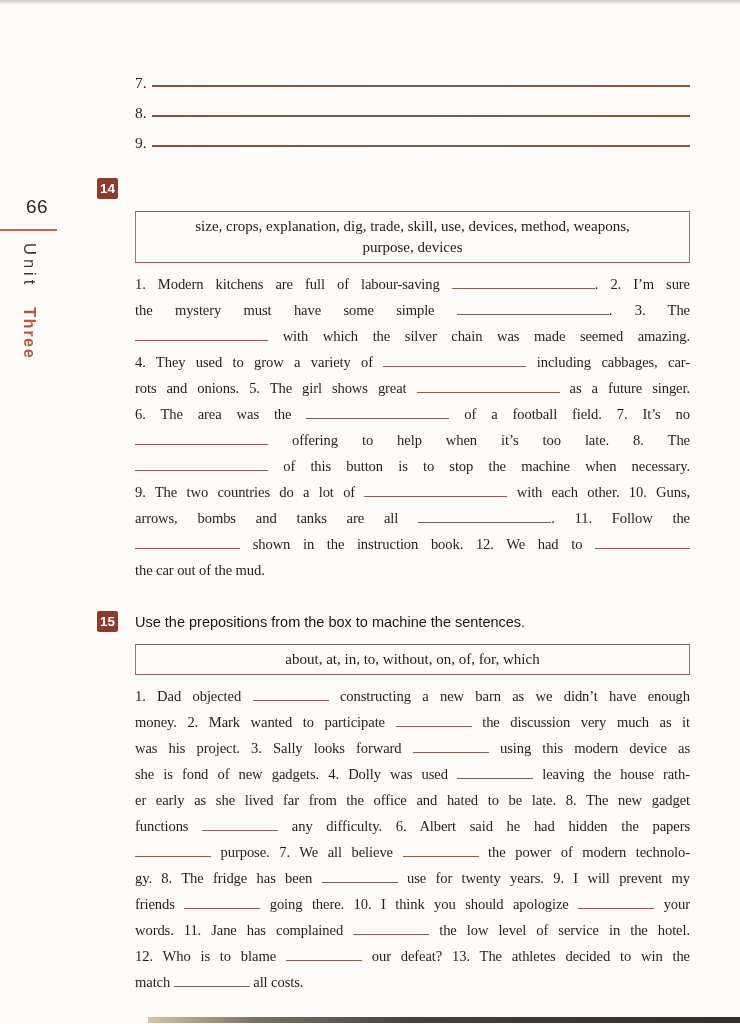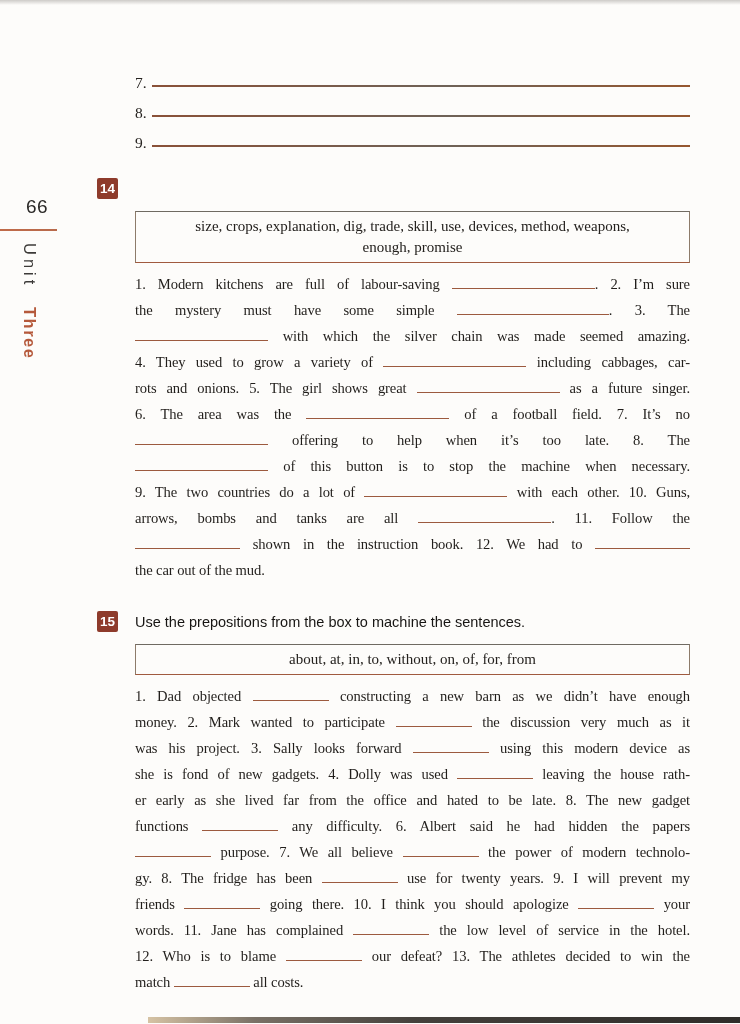--- a/index.html
+++ b/index.html
@@ -110,21 +110,21 @@
           <span class="blank-rule"></span>
         </div>
       </section>
 
     <section class="exercise">
       <header class="ex-header">
         <span class="badge">14</span>
       </header>
       <div class="word-box">
           <div class="box-line">size, crops, explanation, dig, trade, skill, use, devices, method, weapons,</div>
-          <div class="box-line">enough, promise</div>
+          <div class="box-line">purpose, devices</div>
         </div>
       <div class="sentences">
           <div class="line j">1. Modern kitchens are full of labour-saving <span class="blank" style="width:143px"></span>. 2. I’m sure</div>
           <div class="line j">the mystery must have some simple <span class="blank" style="width:152px"></span>. 3. The</div>
           <div class="line j"><span class="blank" style="width:133px"></span> with which the silver chain was made seemed amazing.</div>
           <div class="line j">4. They used to grow a variety of <span class="blank" style="width:143px"></span> including cabbages, car-</div>
           <div class="line j">rots and onions. 5. The girl shows great <span class="blank" style="width:143px"></span> as a future singer.</div>
           <div class="line j">6. The area was the <span class="blank" style="width:143px"></span> of a football field. 7. It’s no</div>
           <div class="line j"><span class="blank" style="width:133px"></span> offering to help when it’s too late. 8. The</div>
           <div class="line j"><span class="blank" style="width:133px"></span> of this button is to stop the machine when necessary.</div>
@@ -134,21 +134,21 @@
           <div class="line">the car out of the mud.</div>
         </div>
     </section>
 
     <section class="exercise">
       <header class="ex-header">
         <span class="badge">15</span>
         <span class="instruction">Use the prepositions from the box to machine the sentences.</span>
       </header>
       <div class="word-box">
-          <div class="box-line">about, at, in, to, without, on, of, for, from</div>
+          <div class="box-line">about, at, in, to, without, on, of, for, which</div>
         </div>
       <div class="sentences">
           <div class="line j">1. Dad objected <span class="blank" style="width:76px"></span> constructing a new barn as we didn’t have enough</div>
           <div class="line j">money. 2. Mark wanted to participate <span class="blank" style="width:76px"></span> the discussion very much as it</div>
           <div class="line j">was his project. 3. Sally looks forward <span class="blank" style="width:76px"></span> using this modern device as</div>
           <div class="line j">she is fond of new gadgets. 4. Dolly was used <span class="blank" style="width:76px"></span> leaving the house rath-</div>
           <div class="line j">er early as she lived far from the office and hated to be late. 8. The new gadget</div>
           <div class="line j">functions <span class="blank" style="width:76px"></span> any difficulty. 6. Albert said he had hidden the papers</div>
           <div class="line j"><span class="blank" style="width:76px"></span> purpose. 7. We all believe <span class="blank" style="width:76px"></span> the power of modern technolo-</div>
           <div class="line j">gy. 8. The fridge has been <span class="blank" style="width:76px"></span> use for twenty years. 9. I will prevent my</div>

